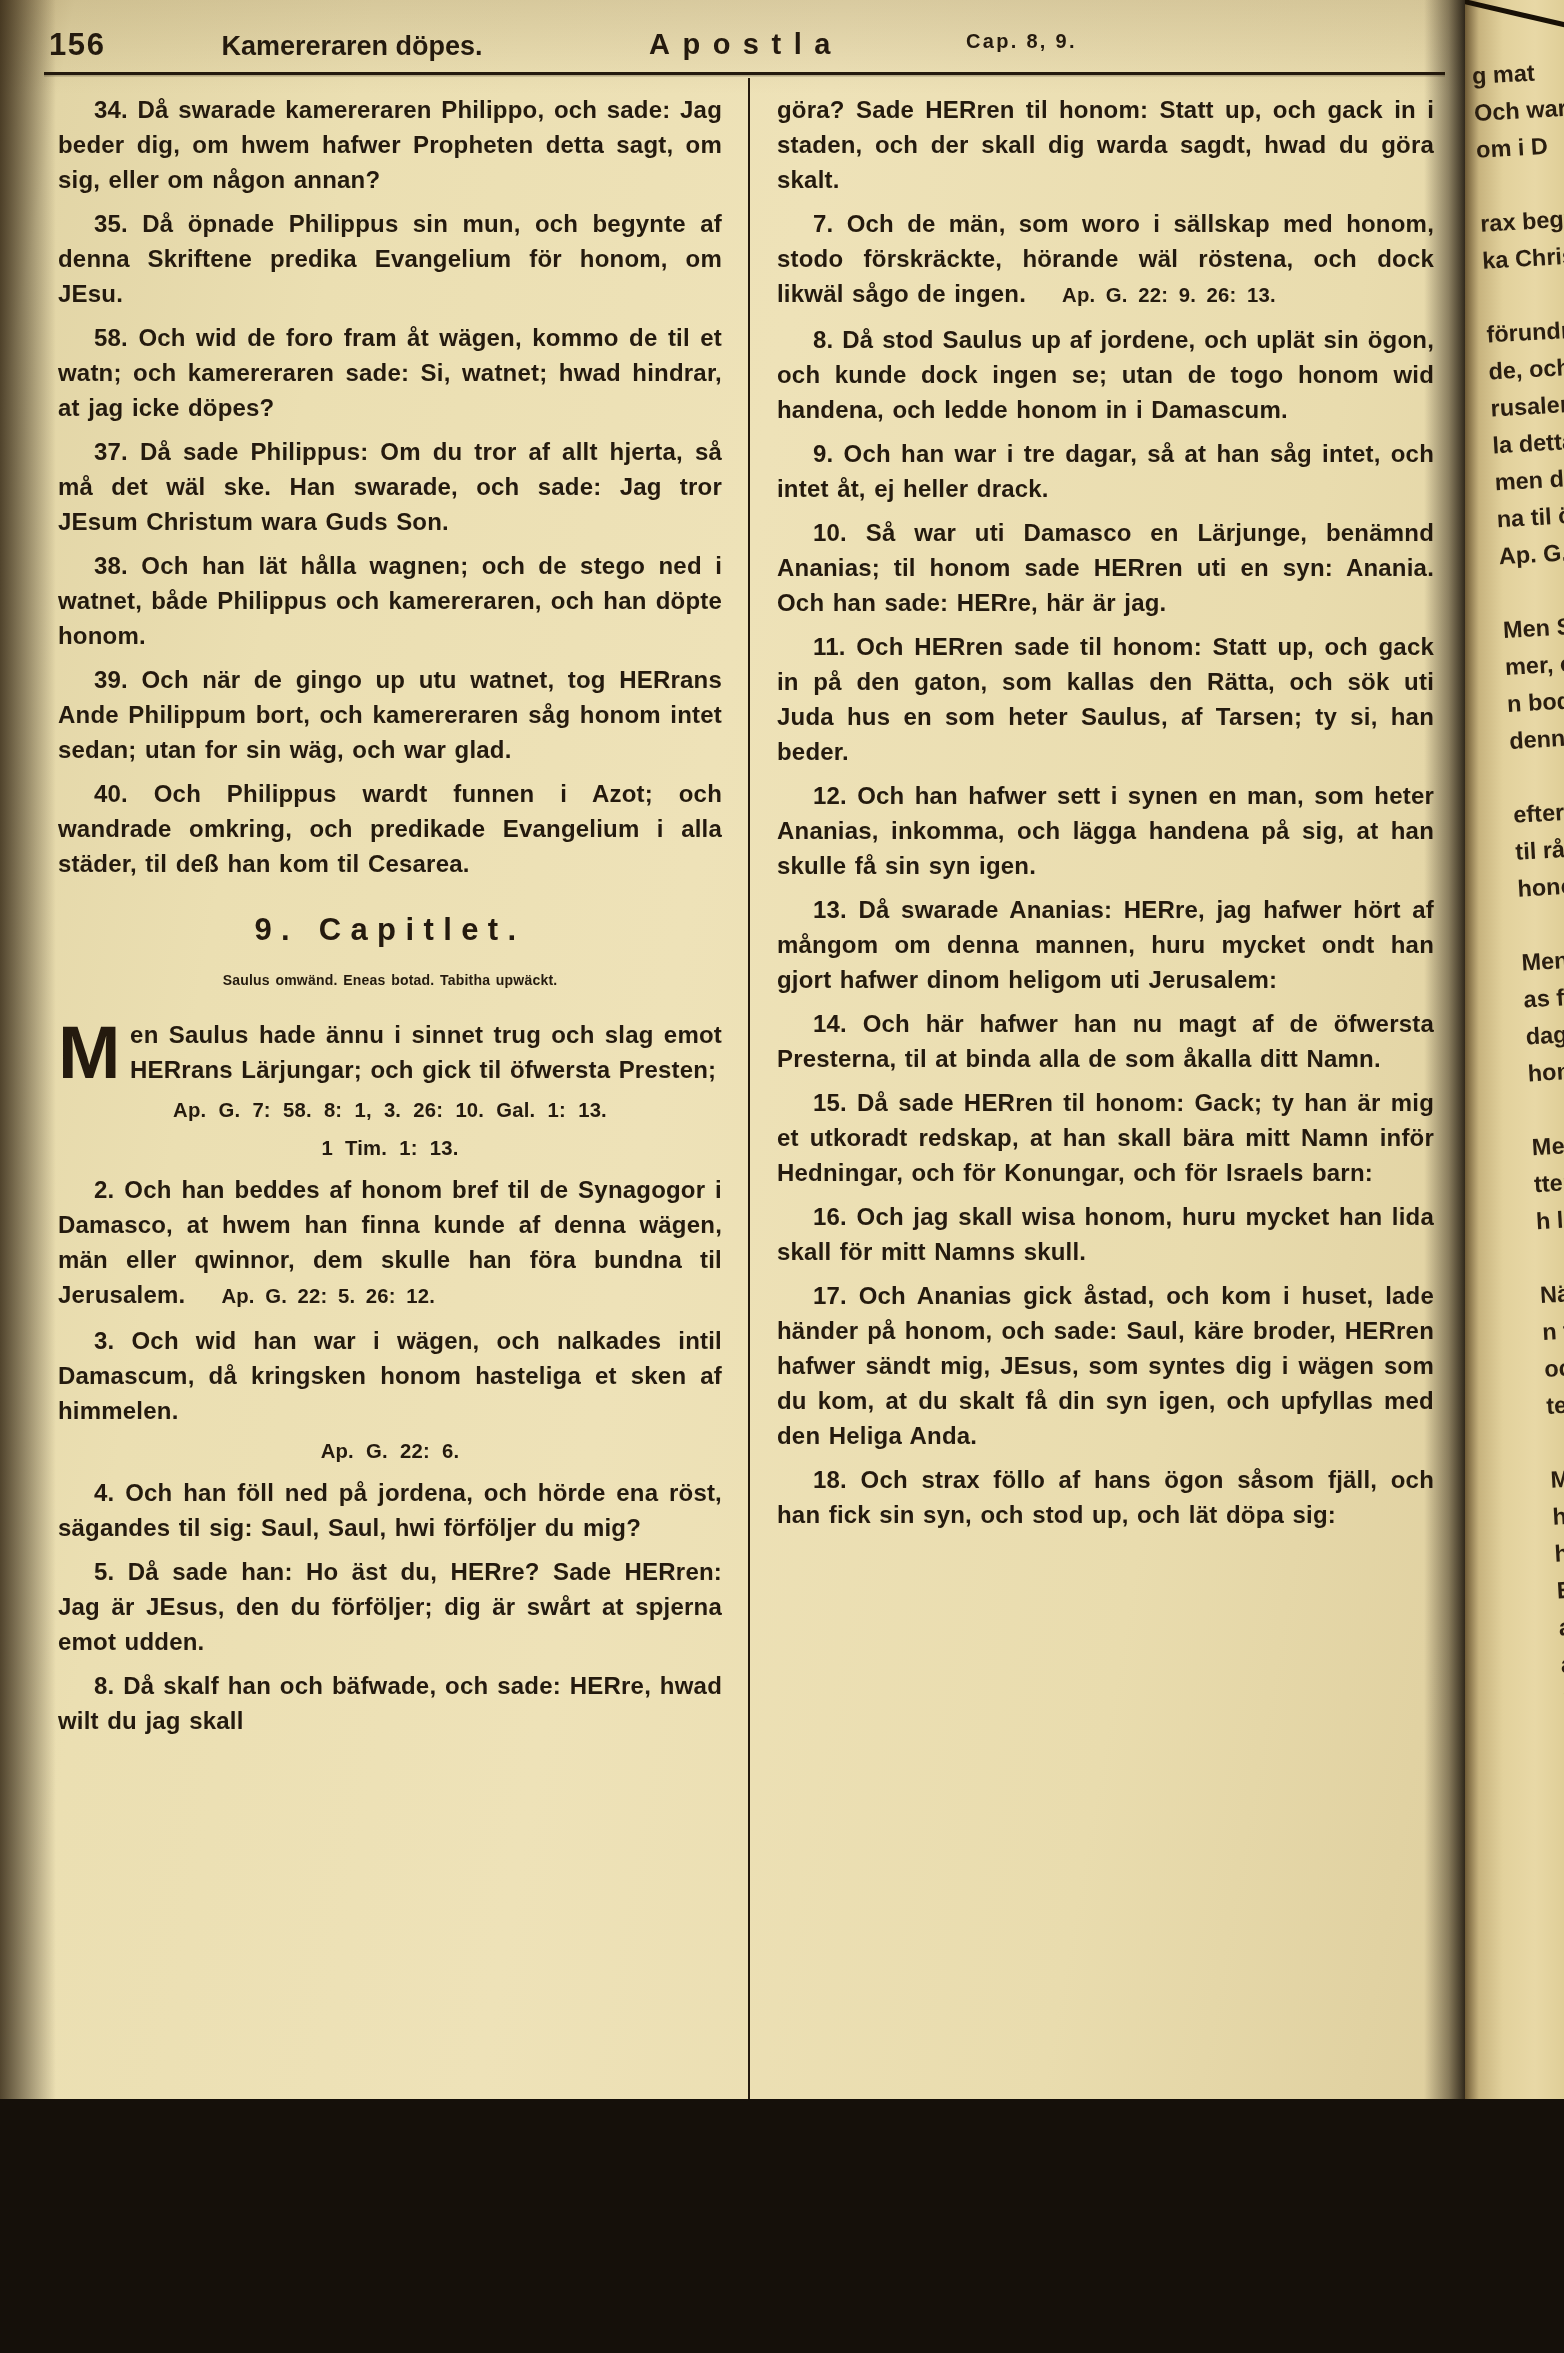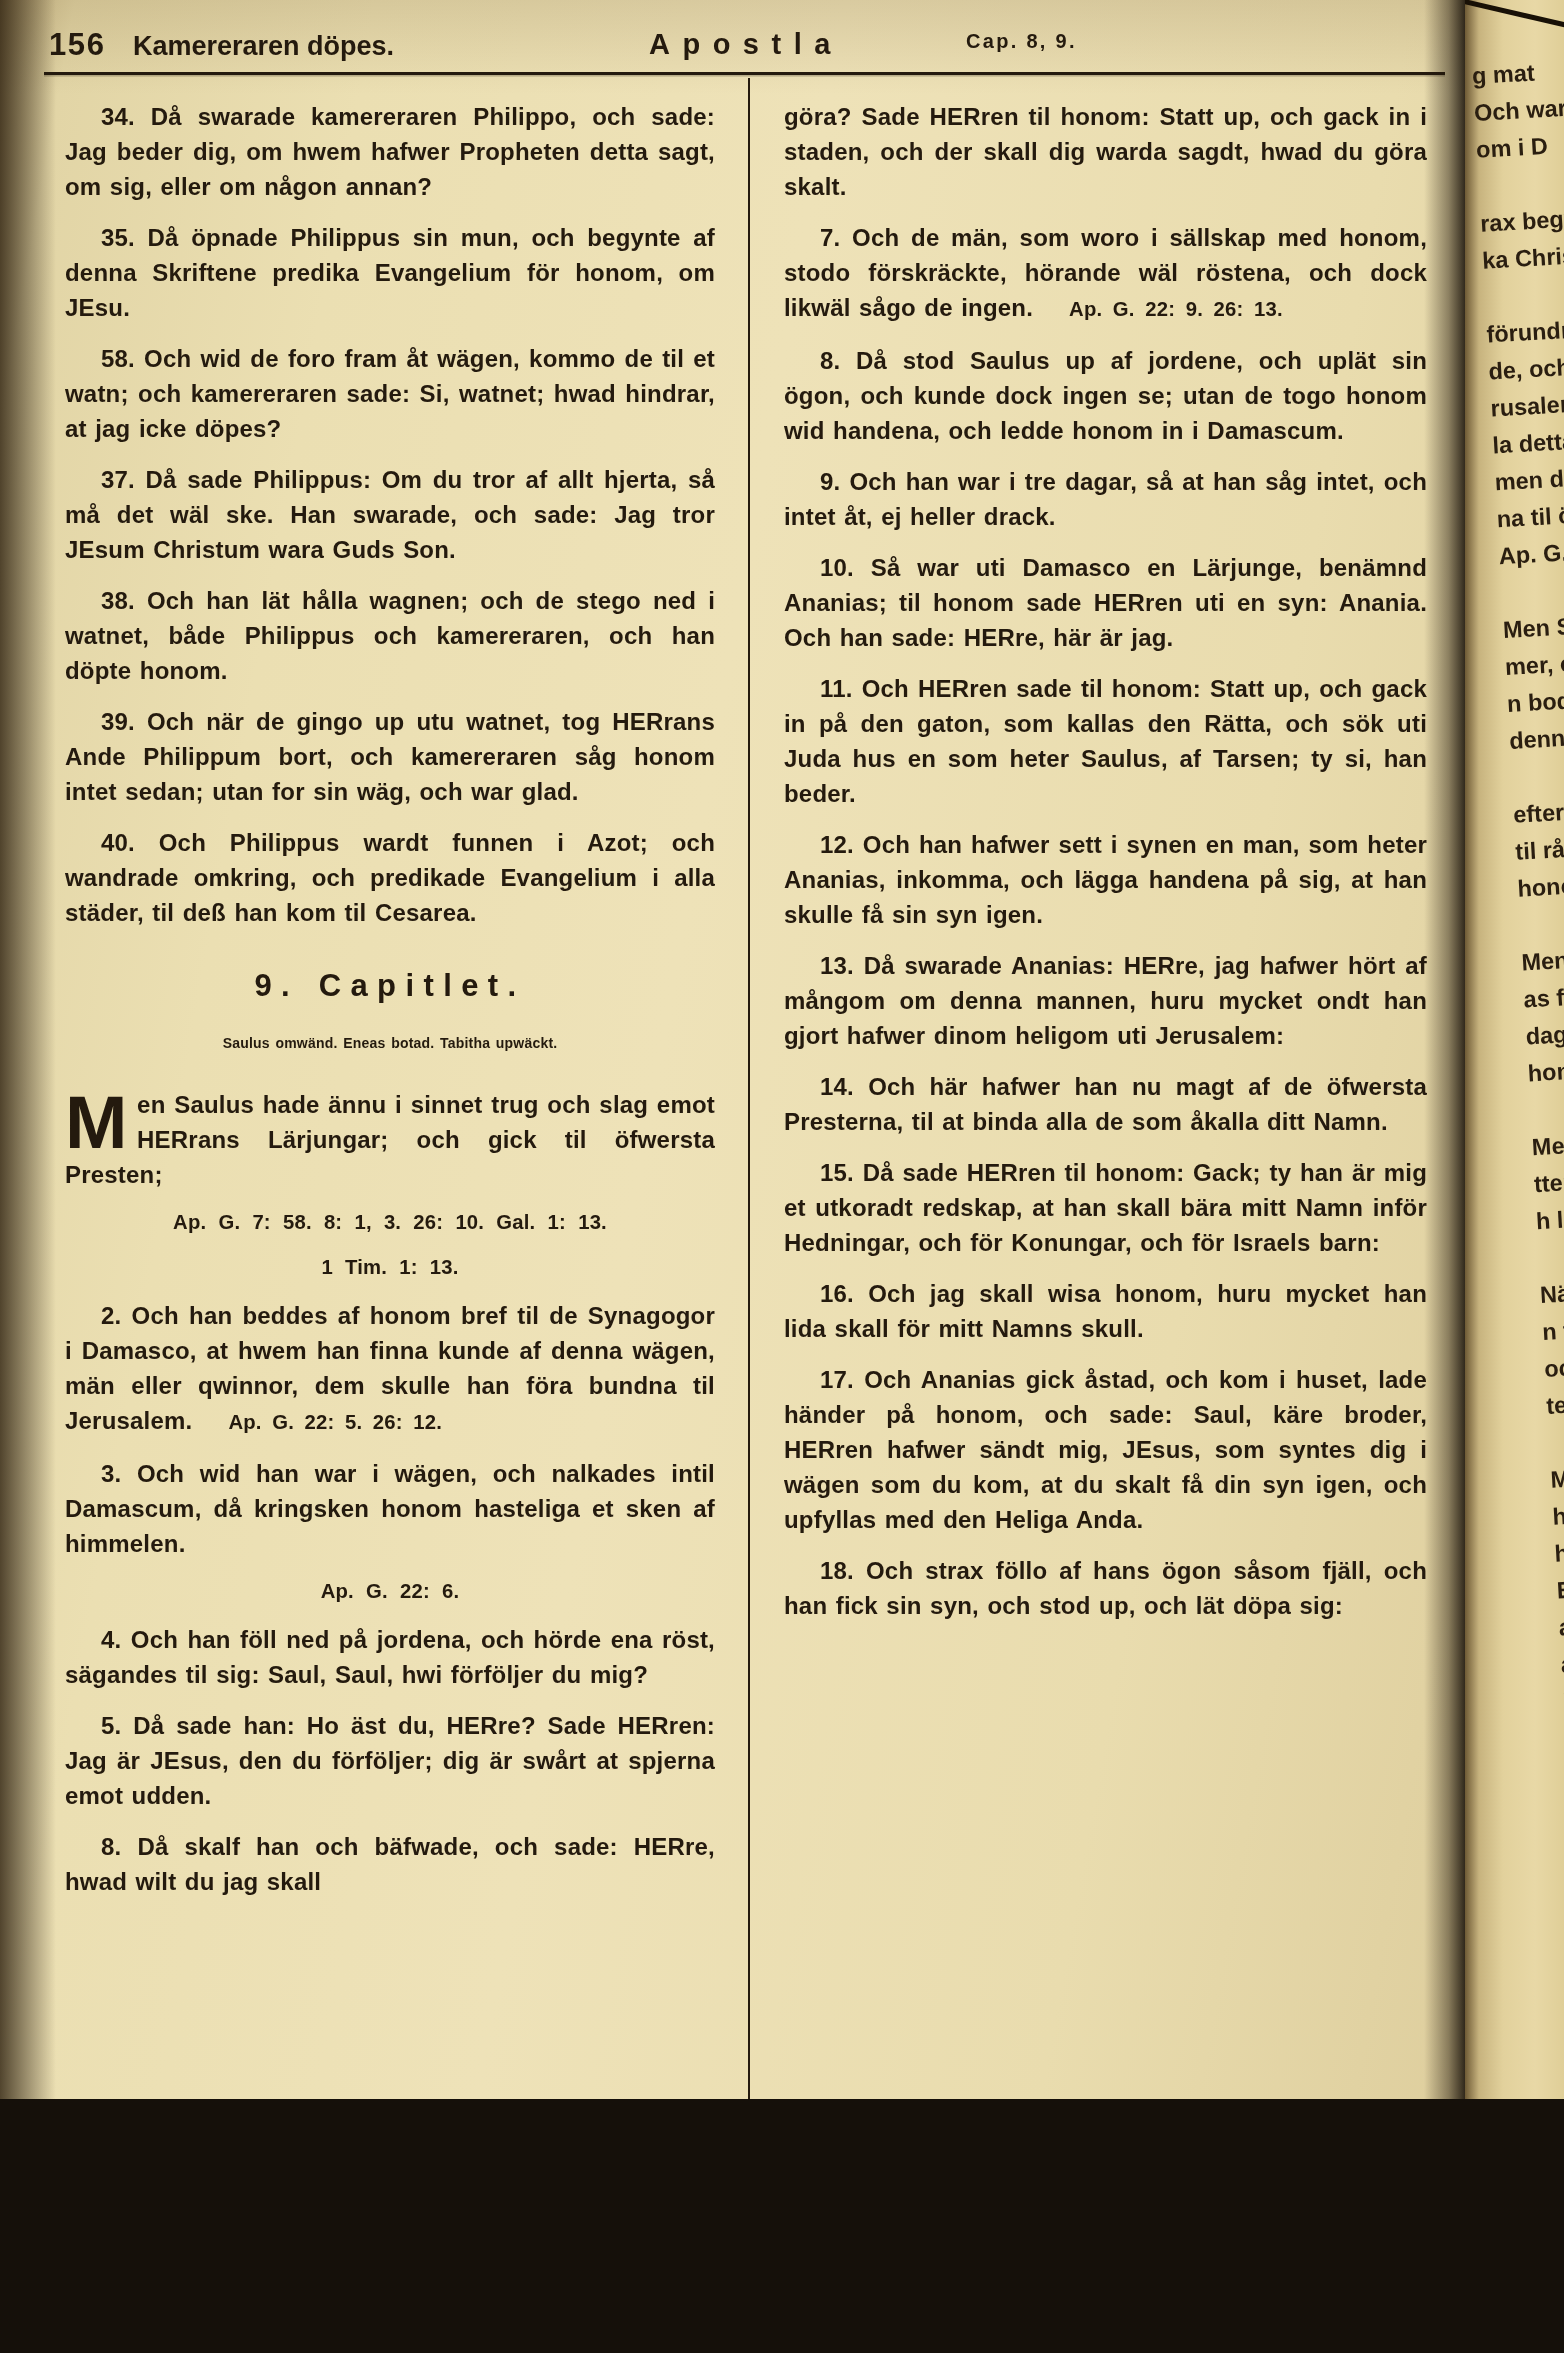--- a/index.html
+++ b/index.html
@@ -14,32 +14,32 @@
   .gutter-right{position:absolute;right:100px;top:0;bottom:0;width:41px;
      background:linear-gradient(90deg,rgba(30,20,8,0) 0%,rgba(30,20,8,.45) 60%,rgba(18,11,4,.85) 100%);z-index:3;}
   .strip{position:absolute;right:0;top:0;width:100px;height:2354px;overflow:hidden;z-index:2;
      background:linear-gradient(90deg,#6e5a35 0px,#c7b37e 14px,#e2d19c 38px,#e8d8a6 70px,#dfce97 100px);}
   .strip-diag{position:absolute;right:-23.5px;top:7.8px;width:172px;height:4.7px;background:#181006;
      transform:rotate(13deg);}
   .strip-inner{position:absolute;left:6.3px;top:58px;width:203px;transform:rotate(-3.2deg);
      transform-origin:top left;font-size:23.5px;line-height:37px;font-weight:700;color:#2a1e10;}
   .frag{white-space:nowrap;height:37px;overflow:hidden;}
   .pagenum{position:absolute;left:49px;top:27px;font-size:31px;font-weight:700;letter-spacing:1.6px;}
-  .run-left{position:absolute;left:133px;top:31px;width:438px;
+  .run-left{position:absolute;left:133px;top:31px;width:438px;text-align:center;
      font-size:27px;font-weight:700;}
   .run-center{position:absolute;left:649px;top:28px;font-size:29px;font-weight:700;letter-spacing:12.5px;}
   .run-right{position:absolute;left:966px;top:30px;font-size:20px;font-weight:700;letter-spacing:2.3px;}
   .rule{position:absolute;left:44px;top:72px;width:1401px;height:3.1px;background:#241a0e;
      box-shadow:0 1.6px 0 rgba(36,26,14,.25);}
   .vrule{position:absolute;left:748px;top:78px;width:2.3px;height:2244px;background:#241a0e;}
   .col{position:absolute;top:83px;text-align:justify;font-size:24px;line-height:35px;
      font-weight:700;letter-spacing:0.2px;word-spacing:1.6px;}
   .col-left{left:49px;width:682px;}
   .col-right{left:768px;width:675px;}
-  .col p{margin:16px;text-indent:36px;}
+  .col p{margin:9px;text-indent:36px;}
   .col p.cont{text-indent:0;}
   .col p.chapter-heading{text-align:center;text-indent:0;font-size:31px;letter-spacing:9.4px;
      padding:22px 0 9.4px 0;}
   .col p.summary{text-align:center;text-indent:0;font-size:14px;line-height:30px;
      padding:0 47px 12.5px 47px;font-weight:700;}
   .col p.ref{text-align:center;text-indent:0;font-size:20.3px;line-height:29px;word-spacing:6.3px;}
   .ref-inline{font-size:20.3px;margin-left:36px;white-space:nowrap;word-spacing:4.7px;}
   .dropcap{float:left;font-size:75px;line-height:61px;padding:4.7px 9.4px 0 0;font-weight:700;}
   .col p.dropcap-verse{text-indent:0;}
 </style>

